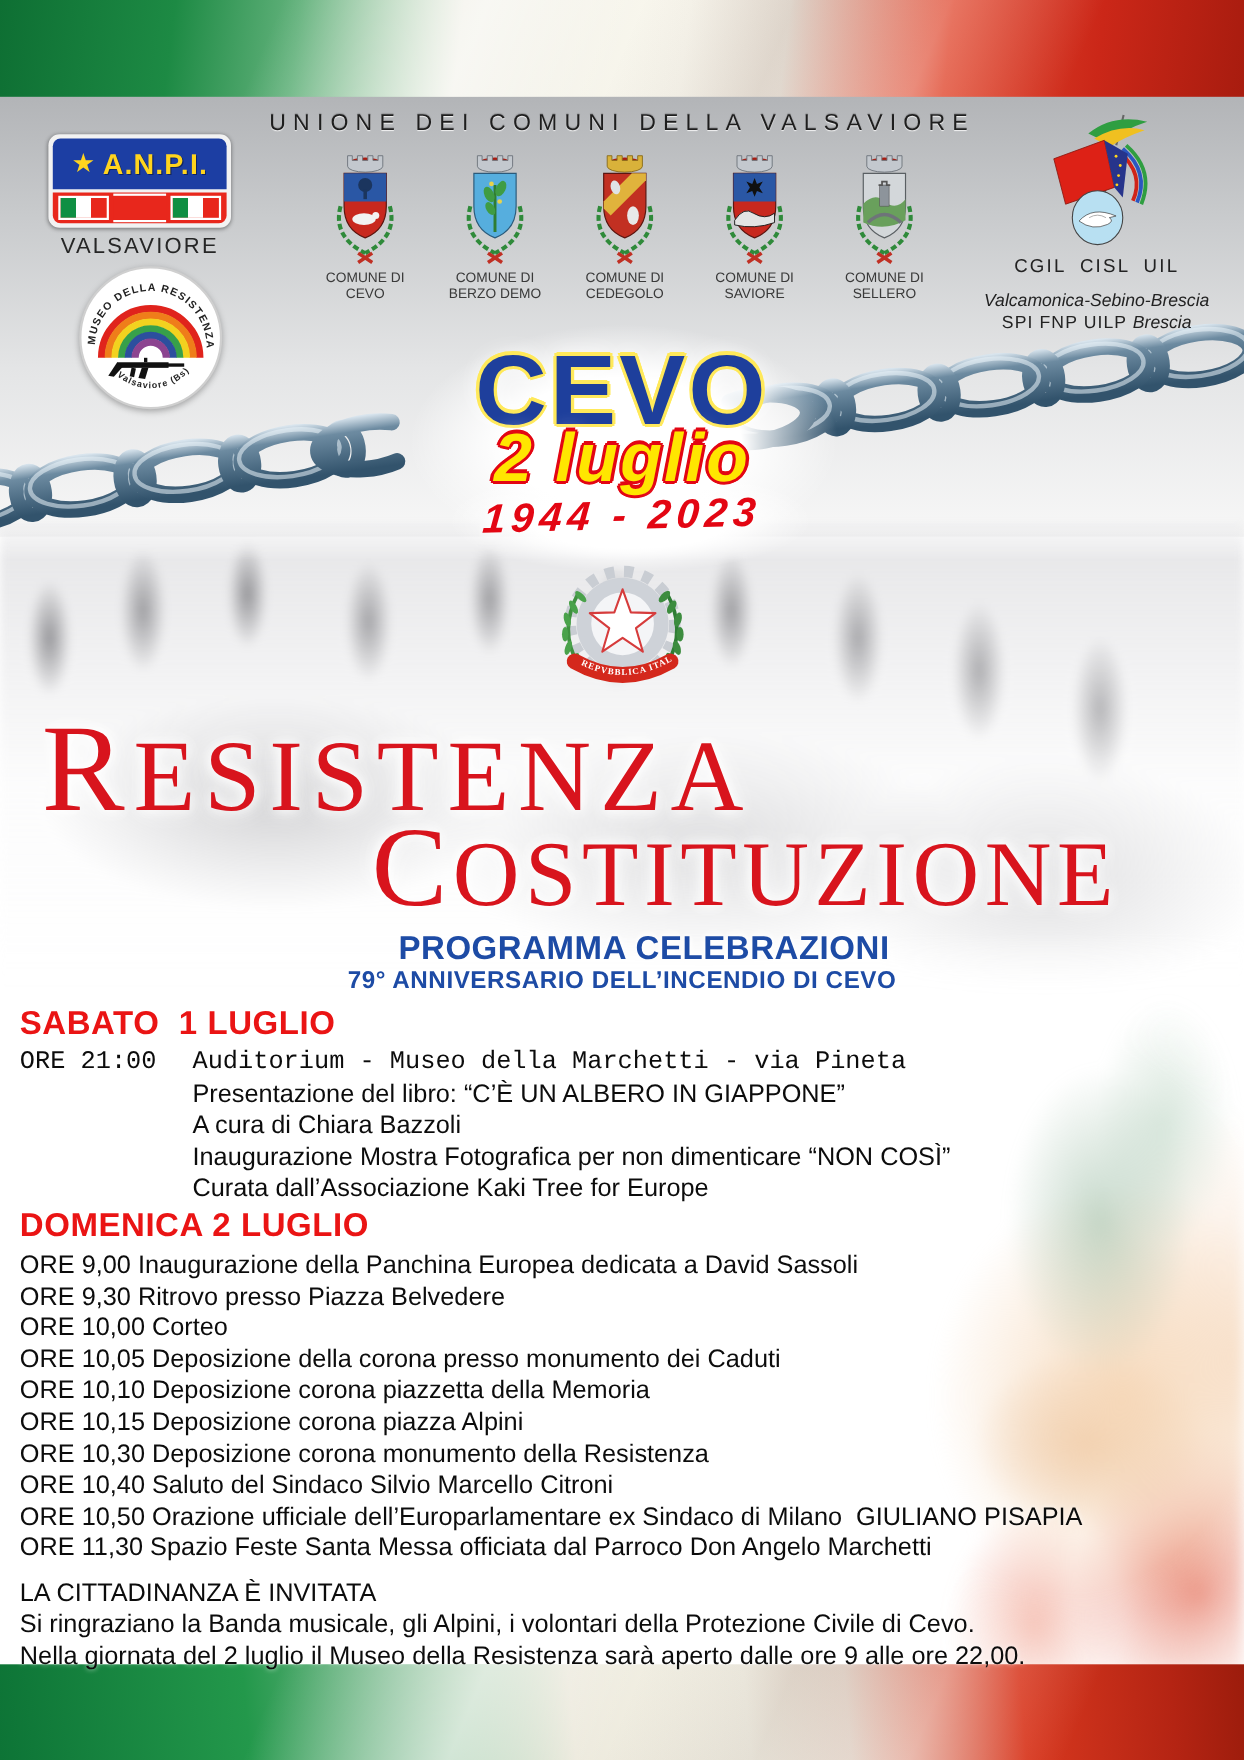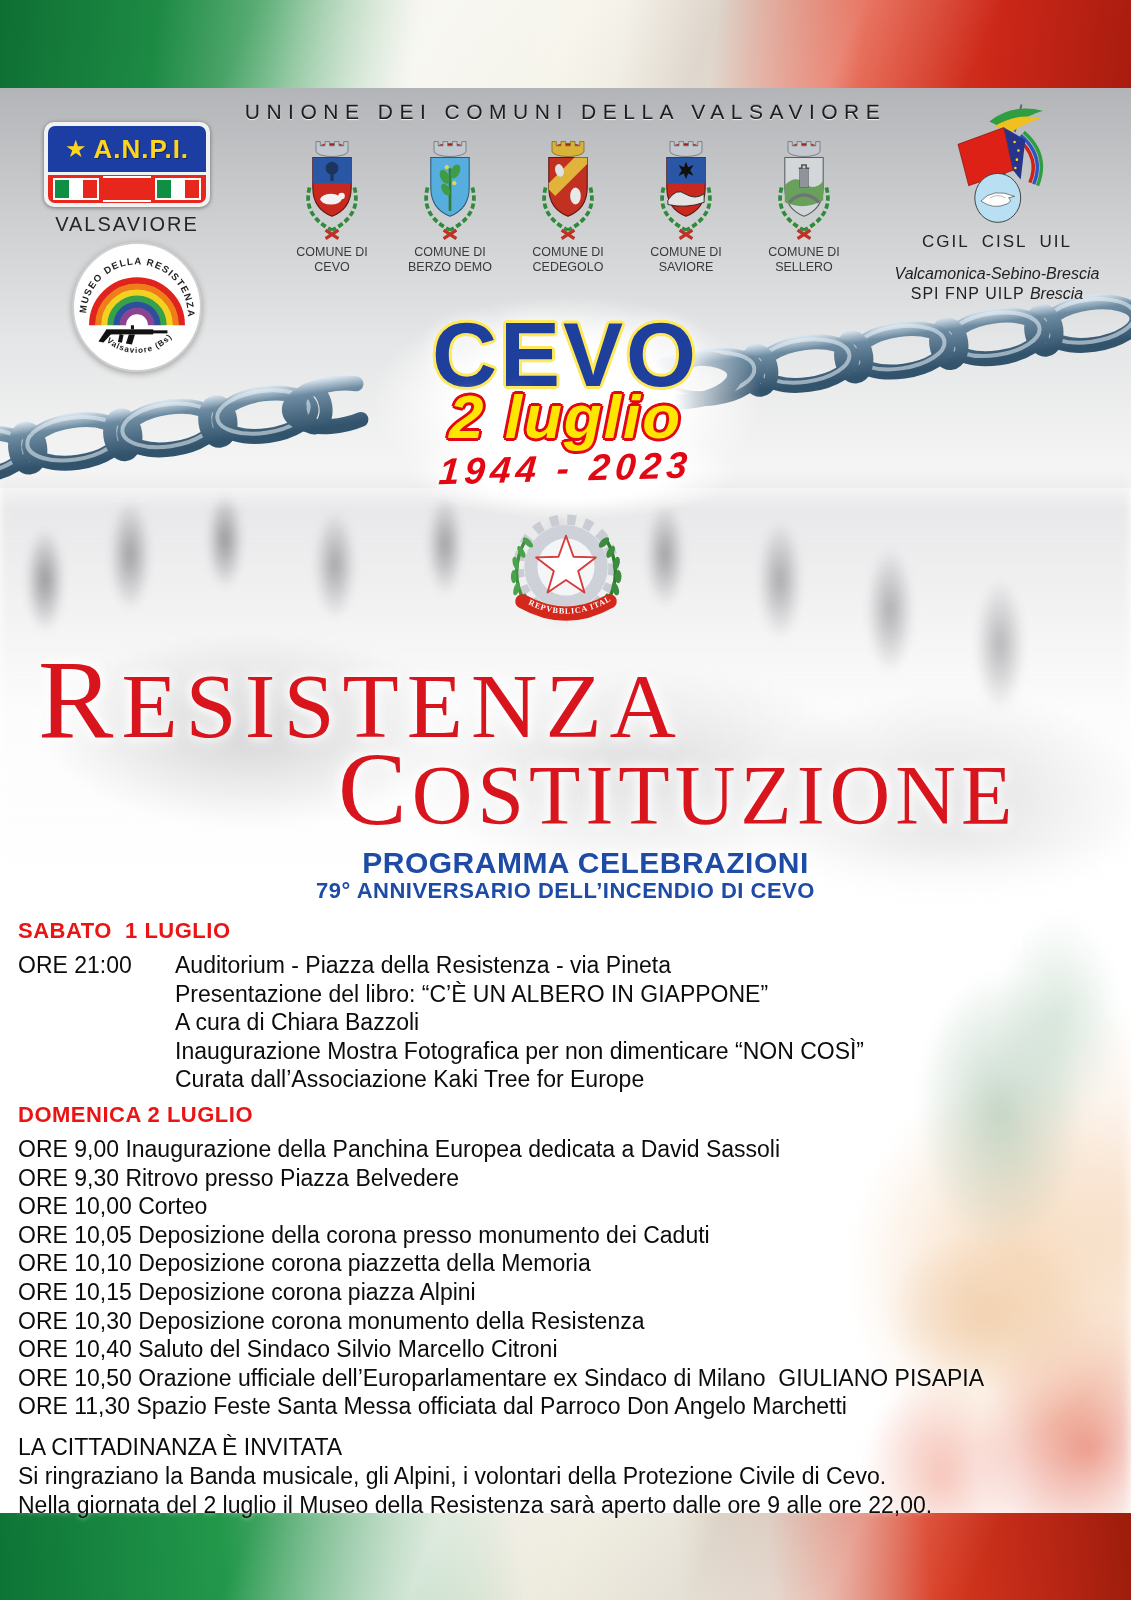--- a/index.html
+++ b/index.html
@@ -104,25 +104,25 @@
   .title-1::first-letter{font-size:113px;}
   .title-2{left:338px;top:738px;font-size:84px;letter-spacing:5px;}
   .title-2::first-letter{font-size:103px;}
   .sub{position:absolute;left:0;width:1131px;text-align:center;z-index:3;color:#1d4ba5;font-weight:700;
     text-shadow:0 0 6px #fff,0 0 10px #fff,0 0 14px #fff;}
   .sub-1{top:846px;font-size:30px;letter-spacing:.5px;margin-left:20px;}
   .sub-2{top:878px;font-size:22px;letter-spacing:.5px;}
 
   
   .schedule{position:absolute;left:18px;top:914px;width:1100px;z-index:3;color:#0c0c0c;}
-  .sched-head{font-size:22px;line-height:34px;font-weight:700;color:#ea1414;letter-spacing:.5px;
+  .sched-head{font-size:30px;line-height:34px;font-weight:700;color:#ea1414;letter-spacing:.5px;
     margin-bottom:3px;white-space:pre-wrap;text-shadow:0 0 6px #fff;}
   .dom-head{margin-top:4px;}
   .row{font-size:23px;line-height:28.6px;white-space:pre-wrap;text-shadow:0 0 5px rgba(255,255,255,.8);}
-  .sat-first{display:flex;}
+  .sat-first{display:flex;font-family:Liberation Mono, monospace;}
   .sat-time{width:157px;flex:none;}
   .sat-desc{flex:1;}
   .sat-indent{margin-left:157px;}
   .footer-block{margin-top:12px;}
   .footer-block .row{line-height:29px;}
 </style>
 </head>
 <body>
 
 <div id="poster">
@@ -379,21 +379,21 @@
 
   <div class="main-title title-1">RESISTENZA</div>
   <div class="main-title title-2">COSTITUZIONE</div>
   <div class="sub sub-1">PROGRAMMA CELEBRAZIONI</div>
   <div class="sub sub-2">79° ANNIVERSARIO DELL’INCENDIO DI CEVO</div>
 
   <div class="schedule">
     <div class="sched-head">SABATO  1 LUGLIO</div>
     <div class="row sat-first">
       <div class="sat-time">ORE 21:00</div>
-      <div class="sat-desc">Auditorium - Piazza della Resistenza - via Pineta</div>
+      <div class="sat-desc">Auditorium - Museo della Marchetti - via Pineta</div>
     </div>
     <div class="row sat-indent">Presentazione del libro: “C’È UN ALBERO IN GIAPPONE”</div>
     <div class="row sat-indent">A cura di Chiara Bazzoli</div>
     <div class="row sat-indent">Inaugurazione Mostra Fotografica per non dimenticare “NON COSÌ”</div>
     <div class="row sat-indent">Curata dall’Associazione Kaki Tree for Europe</div>
 
     <div class="sched-head dom-head">DOMENICA 2 LUGLIO</div>
     <div class="row">ORE 9,00 Inaugurazione della Panchina Europea dedicata a David Sassoli</div>
     <div class="row">ORE 9,30 Ritrovo presso Piazza Belvedere</div>
     <div class="row">ORE 10,00 Corteo</div>

